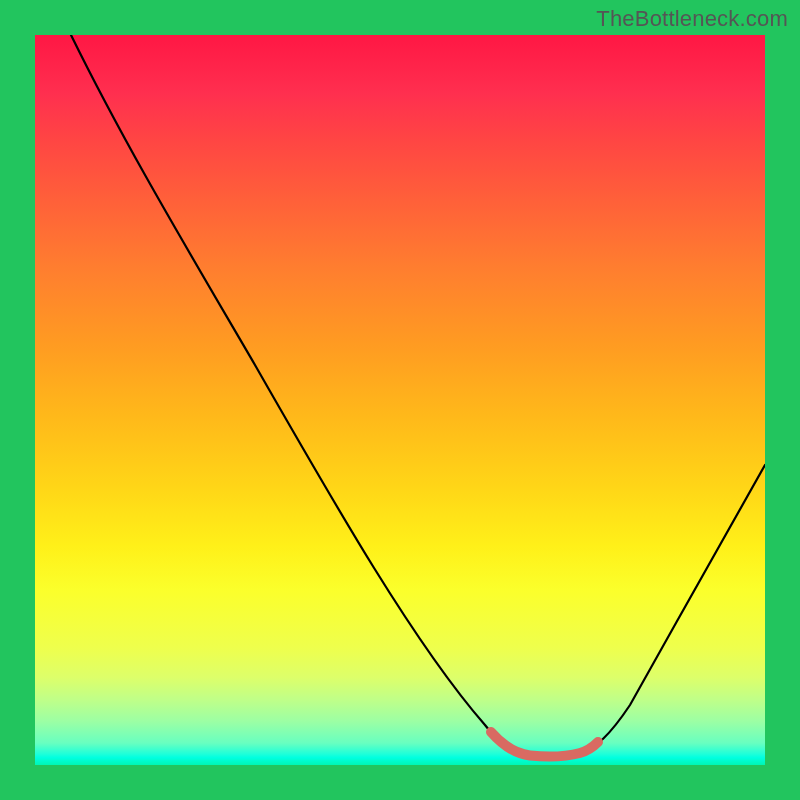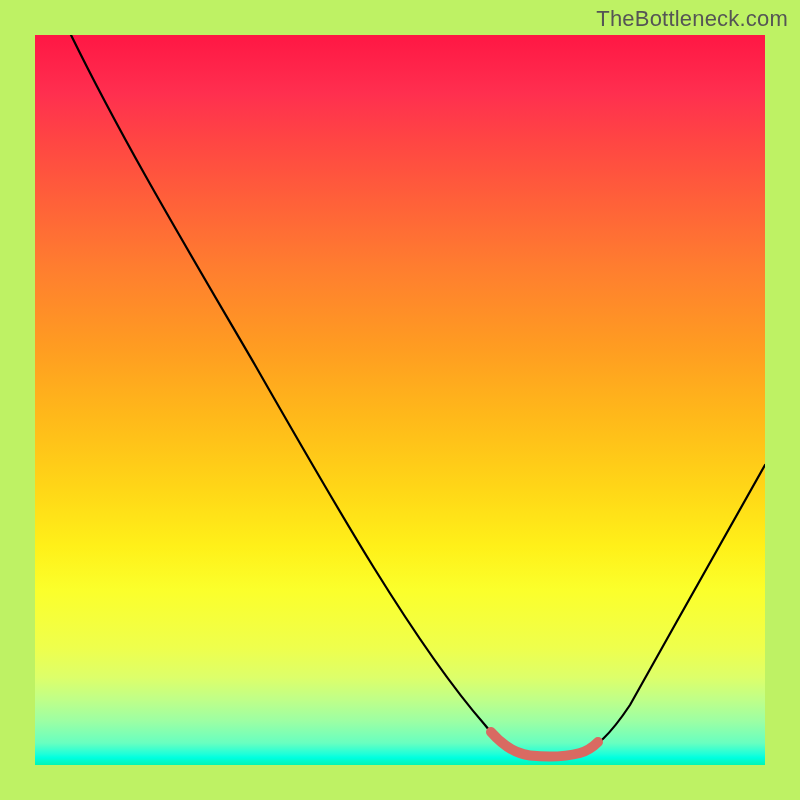--- a/index.html
+++ b/index.html
@@ -8,21 +8,21 @@
     width: 800px;
     height: 800px;
     background: #000;
     overflow: hidden;
     font-family: Arial, Helvetica, sans-serif;
   }
   .frame {
     position: relative;
     width: 800px;
     height: 800px;
-    background: #bef264;
+    background: #22c55e;
   }
   .plot-bg {
     position: absolute;
     left: 35px;
     top: 35px;
     width: 730px;
     height: 730px;
     background: linear-gradient(to bottom,
       #ff1744 0%,
       #ff2f4f 8%,

